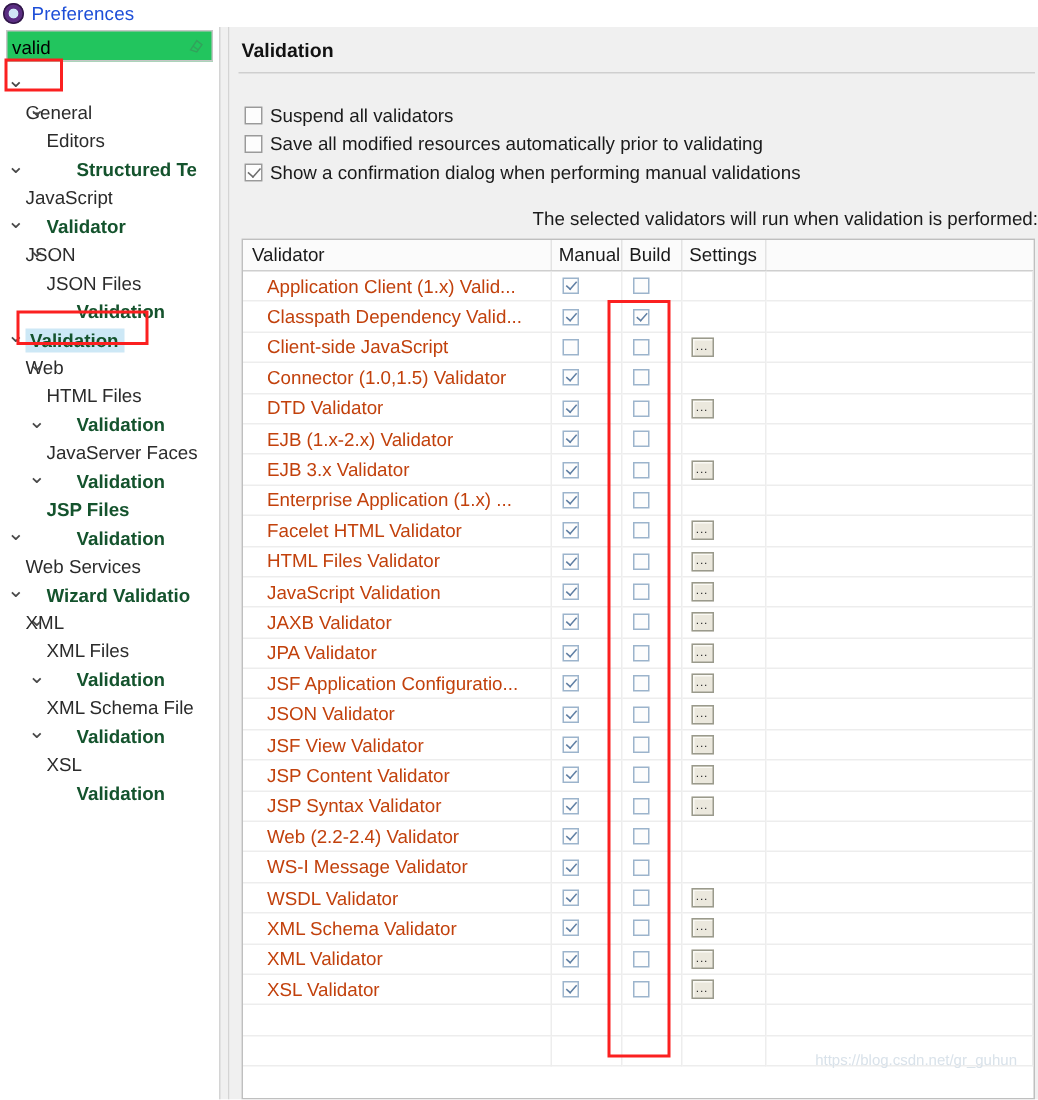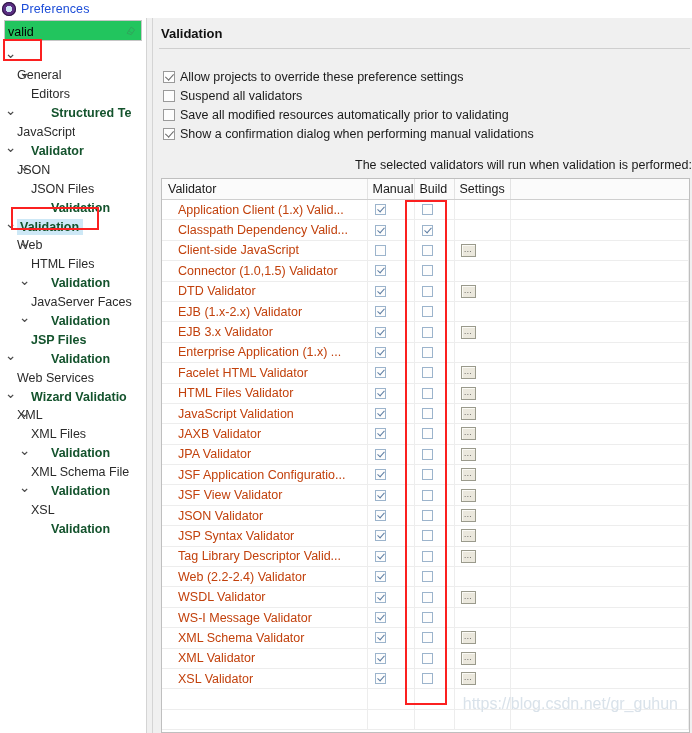--- a/index.html
+++ b/index.html
@@ -268,21 +268,21 @@
     letter-spacing: .5px;
     box-sizing: border-box;
     overflow: hidden;
   }
 
   
   #watermark {
     position: absolute;
     right: 14px;
     bottom: 20px;
-    font-size: 16px;
+    font-size: 10px;
     color: #d9e2ea;
     white-space: nowrap;
     z-index: 30;
   }
 </style>
 </head>
 <body>
 
 <div id="titlebar">
   <div class="app-icon"></div>
@@ -411,24 +411,20 @@
   </div>
 
   <div id="divider"></div>
 
   <div id="rightpane">
 
     <div id="page-title">Validation</div>
     <div id="title-rule"></div>
 
     <div id="opts">
-        <div class="optrow">
-          <span class="cb on"></span>
-          <span>Allow projects to override these preference settings</span>
-        </div>
         <div class="optrow">
           <span class="cb"></span>
           <span>Suspend all validators</span>
         </div>
         <div class="optrow">
           <span class="cb"></span>
           <span>Save all modified resources automatically prior to validating</span>
         </div>
         <div class="optrow">
           <span class="cb on"></span>
@@ -623,34 +619,47 @@
               </td>
               <td>
                 <div class="cellcb"></div>
               </td>
               <td>
                 <div class="dotsbtn">...</div>
               </td>
               <td class="c-pad"></td>
             </tr>
             <tr>
+              <td class="c-name">JSON Validator</td>
+              <td>
+                <div class="cellcb on"></div>
+              </td>
+              <td>
+                <div class="cellcb"></div>
+              </td>
+              <td>
+                <div class="dotsbtn">...</div>
+              </td>
+              <td class="c-pad"></td>
+            </tr>
+            <tr>
               <td class="c-name">JSF View Validator</td>
               <td>
                 <div class="cellcb on"></div>
               </td>
               <td>
                 <div class="cellcb"></div>
               </td>
               <td>
                 <div class="dotsbtn">...</div>
               </td>
               <td class="c-pad"></td>
             </tr>
             <tr>
-              <td class="c-name">JSON Validator</td>
+              <td class="c-name">JSP Content Validator</td>
               <td>
                 <div class="cellcb on"></div>
               </td>
               <td>
                 <div class="cellcb"></div>
               </td>
               <td>
                 <div class="dotsbtn">...</div>
               </td>
               <td class="c-pad"></td>
@@ -662,65 +671,52 @@
               </td>
               <td>
                 <div class="cellcb"></div>
               </td>
               <td>
                 <div class="dotsbtn">...</div>
               </td>
               <td class="c-pad"></td>
             </tr>
             <tr>
-              <td class="c-name">Tag Library Descriptor Valid...</td>
-              <td>
-                <div class="cellcb on"></div>
-              </td>
-              <td>
-                <div class="cellcb"></div>
-              </td>
-              <td>
-                <div class="dotsbtn">...</div>
-              </td>
-              <td class="c-pad"></td>
-            </tr>
-            <tr>
               <td class="c-name">Web (2.2-2.4) Validator</td>
               <td>
                 <div class="cellcb on"></div>
               </td>
               <td>
                 <div class="cellcb"></div>
               </td>
               <td></td>
               <td class="c-pad"></td>
             </tr>
             <tr>
+              <td class="c-name">WS-I Message Validator</td>
+              <td>
+                <div class="cellcb on"></div>
+              </td>
+              <td>
+                <div class="cellcb"></div>
+              </td>
+              <td></td>
+              <td class="c-pad"></td>
+            </tr>
+            <tr>
               <td class="c-name">WSDL Validator</td>
               <td>
                 <div class="cellcb on"></div>
               </td>
               <td>
                 <div class="cellcb"></div>
               </td>
               <td>
                 <div class="dotsbtn">...</div>
               </td>
-              <td class="c-pad"></td>
-            </tr>
-            <tr>
-              <td class="c-name">WS-I Message Validator</td>
-              <td>
-                <div class="cellcb on"></div>
-              </td>
-              <td>
-                <div class="cellcb"></div>
-              </td>
-              <td></td>
               <td class="c-pad"></td>
             </tr>
             <tr>
               <td class="c-name">XML Schema Validator</td>
               <td>
                 <div class="cellcb on"></div>
               </td>
               <td>
                 <div class="cellcb"></div>
               </td>

